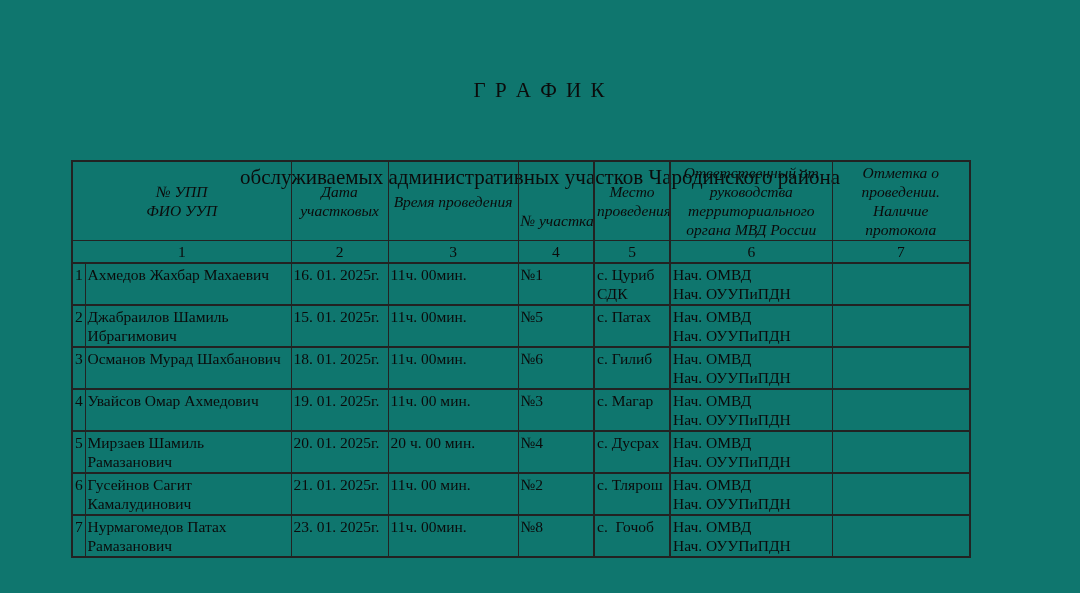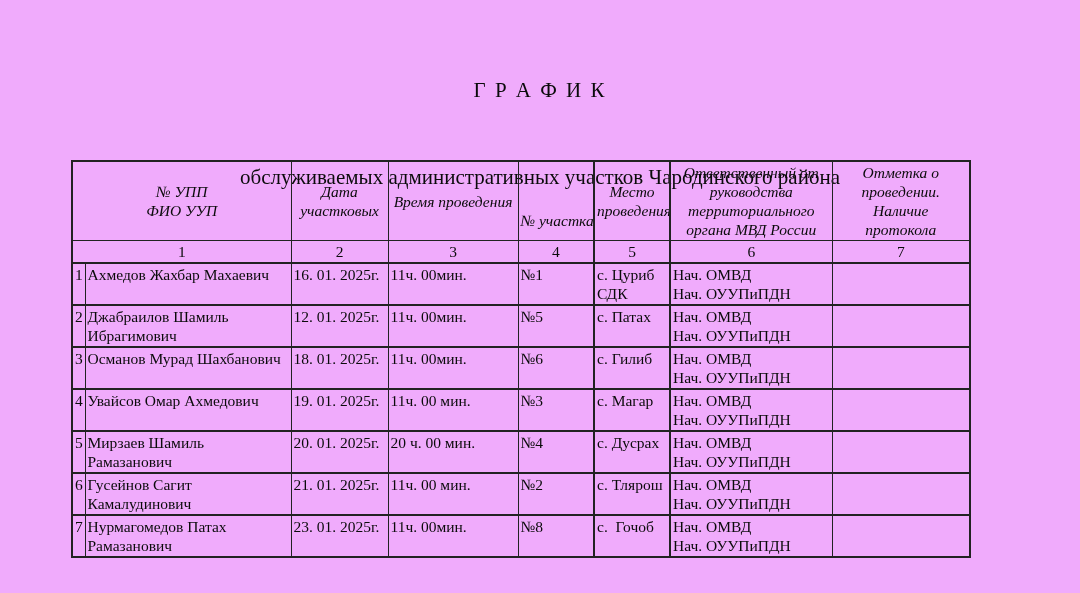--- a/index.html
+++ b/index.html
@@ -4,21 +4,21 @@
 <style>
   html, body {
     margin: 0;
     padding: 0;
     background: #ffffff;
   }
   .page {
     position: relative;
     width: 1080px;
     height: 593px;
-    background: #f0abfc;
+    background: #0f766e;
     overflow: hidden;
     font-family: "Liberation Serif", serif;
     color: #0b0b0b;
   }
   .title-block {
     position: absolute;
     top: 18px;
     left: 0;
     width: 100%;
     text-align: center;
@@ -148,21 +148,21 @@
       <td class="c-place v-thick">с. Цуриб
 СДК</td>
       <td class="c-responsible">Нач. ОМВД
 Нач. ОУУПиПДН</td>
       <td class="c-mark"></td>
     </tr>
 
     <tr class="data-row">
       <td class="c-rownum">2</td>
       <td class="c-name">Джабраилов Шамиль Ибрагимович</td>
-      <td class="c-date">12. 01. 2025г.</td>
+      <td class="c-date">15. 01. 2025г.</td>
       <td class="c-time">11ч. 00мин.</td>
       <td class="c-precinct">№5</td>
       <td class="c-place v-thick">с. Патах</td>
       <td class="c-responsible">Нач. ОМВД
 Нач. ОУУПиПДН</td>
       <td class="c-mark"></td>
     </tr>
 
     <tr class="data-row">
       <td class="c-rownum">3</td>

